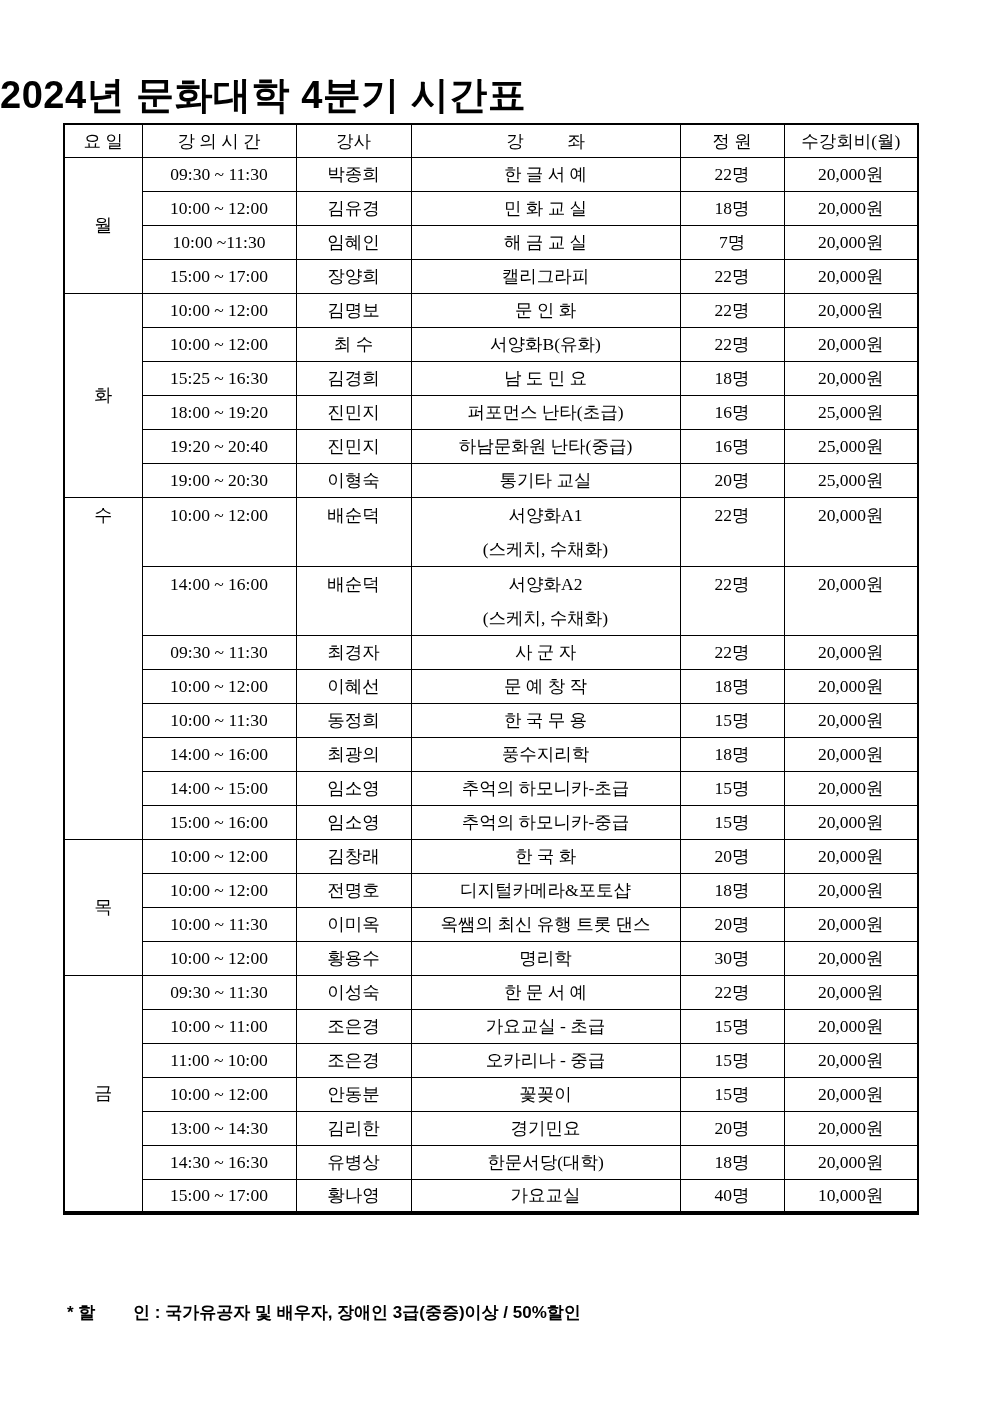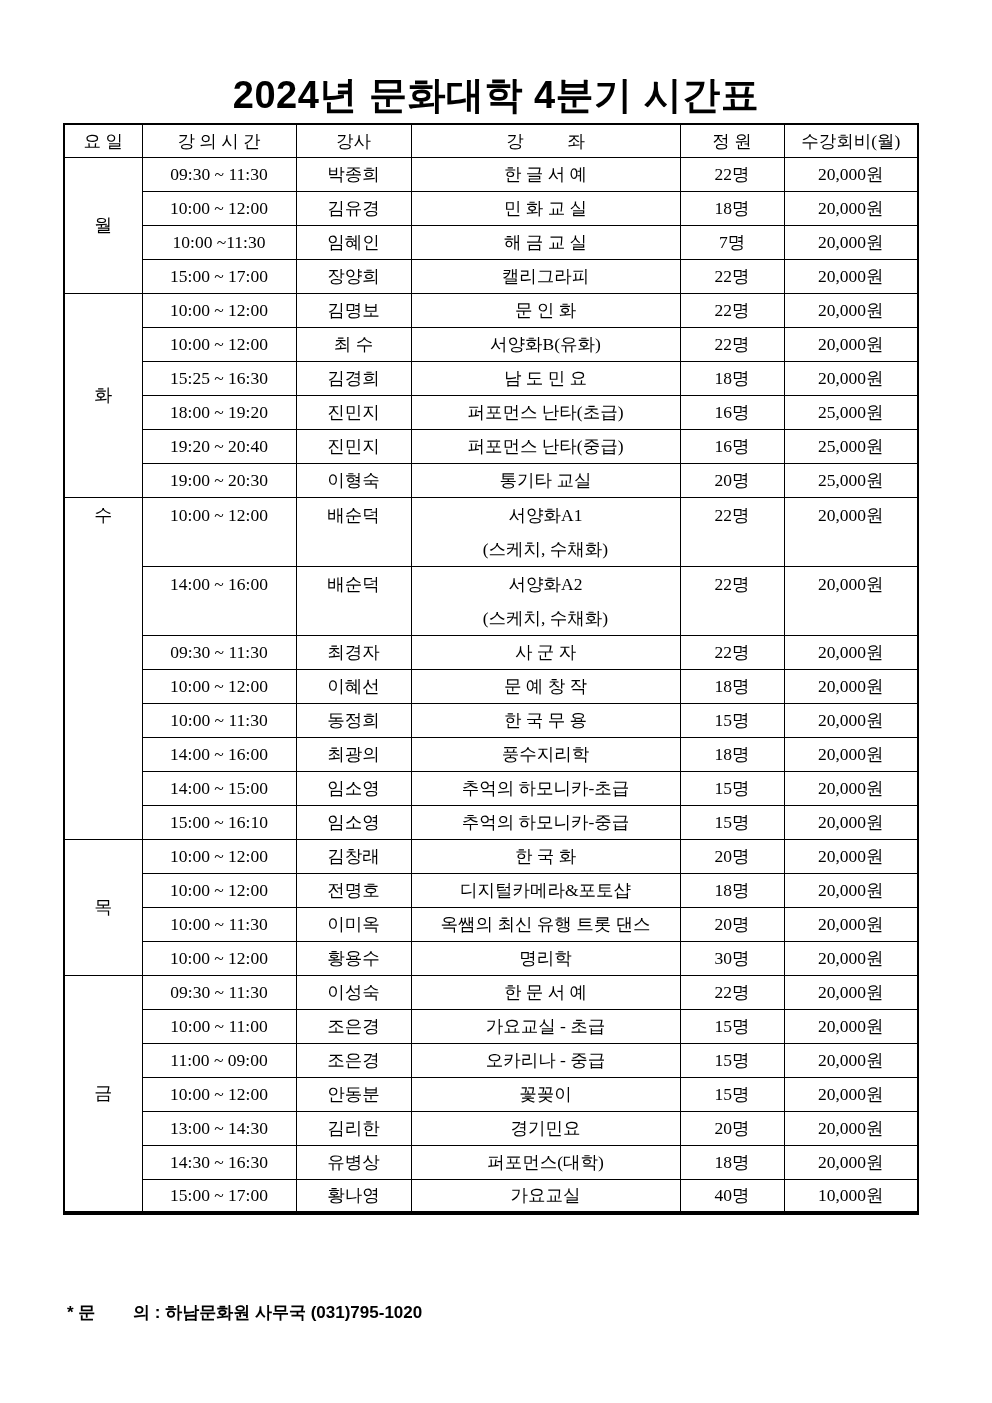--- a/index.html
+++ b/index.html
@@ -11,21 +11,21 @@
     background: #ffffff;
     color: #000000;
     overflow: hidden;
   }
   .title {
     position: absolute;
     top: 70px;
     left: 0;
     width: 992px;
     margin: 0;
-    text-align: center;
+    text-align: left;
     font-family: "Liberation Sans", sans-serif;
     font-weight: 900;
     font-size: 38px;
     letter-spacing: 0.5px;
     white-space: pre;
   }
   table.timetable {
     position: absolute;
     left: 63px;
     top: 123px;
@@ -143,21 +143,21 @@
         <tr>
           <td>18:00 ~ 19:20</td>
           <td>진민지</td>
           <td>퍼포먼스 난타(초급)</td>
           <td>16명</td>
           <td>25,000원</td>
         </tr>
         <tr>
           <td>19:20 ~ 20:40</td>
           <td>진민지</td>
-          <td>퍼포먼스 난타(중급)</td>
+          <td>하남문화원 난타(중급)</td>
           <td>16명</td>
           <td>25,000원</td>
         </tr>
         <tr>
           <td>19:00 ~ 20:30</td>
           <td>이형숙</td>
           <td>통기타 교실</td>
           <td>20명</td>
           <td>25,000원</td>
         </tr>
@@ -207,21 +207,21 @@
           <td>20,000원</td>
         </tr>
         <tr>
           <td>14:00 ~ 15:00</td>
           <td>임소영</td>
           <td>추억의 하모니카-초급</td>
           <td>15명</td>
           <td>20,000원</td>
         </tr>
         <tr>
-          <td>15:00 ~ 16:10</td>
+          <td>15:00 ~ 16:00</td>
           <td>임소영</td>
           <td>추억의 하모니카-중급</td>
           <td>15명</td>
           <td>20,000원</td>
         </tr>
         <tr>
           <td rowspan="4" class="day">목</td>
           <td>10:00 ~ 12:00</td>
           <td>김창래</td>
           <td>한 국 화</td>
@@ -258,21 +258,21 @@
           <td>20,000원</td>
         </tr>
         <tr>
           <td>10:00 ~ 11:00</td>
           <td>조은경</td>
           <td>가요교실 - 초급</td>
           <td>15명</td>
           <td>20,000원</td>
         </tr>
         <tr>
-          <td>11:00 ~ 09:00</td>
+          <td>11:00 ~ 10:00</td>
           <td>조은경</td>
           <td>오카리나 - 중급</td>
           <td>15명</td>
           <td>20,000원</td>
         </tr>
         <tr>
           <td>10:00 ~ 12:00</td>
           <td>안동분</td>
           <td>꽃꽂이</td>
           <td>15명</td>
@@ -281,33 +281,32 @@
         <tr>
           <td>13:00 ~ 14:30</td>
           <td>김리한</td>
           <td>경기민요</td>
           <td>20명</td>
           <td>20,000원</td>
         </tr>
         <tr>
           <td>14:30 ~ 16:30</td>
           <td>유병상</td>
-          <td>퍼포먼스(대학)</td>
+          <td>한문서당(대학)</td>
           <td>18명</td>
           <td>20,000원</td>
         </tr>
         <tr>
           <td>15:00 ~ 17:00</td>
           <td>황나영</td>
           <td>가요교실</td>
           <td>40명</td>
           <td>10,000원</td>
         </tr>
       </tbody>
   </table>
 
   <div class="notes">
-    <div>* 문        의 : 하남문화원 사무국 (031)795-1020</div>
     <div>* 할        인 : 국가유공자 및 배우자, 장애인 3급(중증)이상 / 50%할인</div>
     
   </div>
 
 </div>
 
 </body></html>

